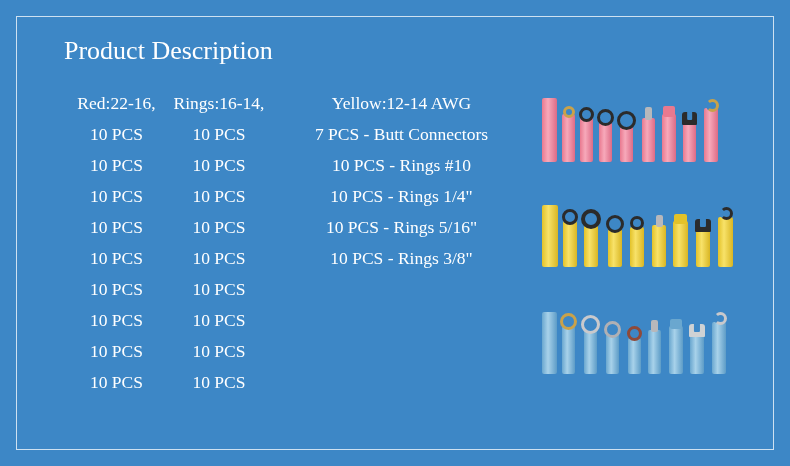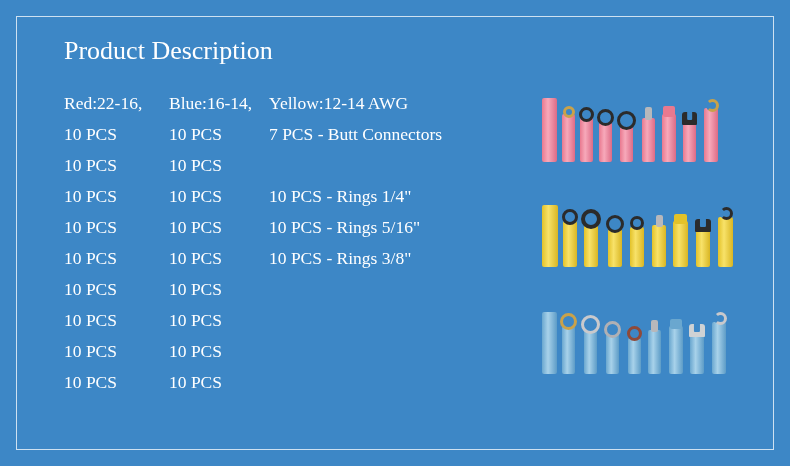--- a/index.html
+++ b/index.html
@@ -12,20 +12,21 @@
     background: #ffffff;
     font-family: "Liberation Serif", serif;
     overflow: hidden;
   }
   #page {
     position: relative;
     width: 790px;
     height: 466px;
     background: #3d87c6;
     box-sizing: border-box;
+    text-align: center;
   }
   
   #inner-frame {
     position: absolute;
     left: 16px;
     top: 16px;
     right: 16px;
     bottom: 16px;
     border: 1px solid rgba(255,255,255,0.75);
     box-sizing: border-box;
@@ -119,33 +120,34 @@
 <div id="page">
 
   <div id="inner-frame"></div>
 
   <div id="title">Product Description</div>
 
   <div id="table-area">
 
     <div class="row header">
       <div class="c1">Red:22-16,</div>
-      <div class="c2">Blue:16-14,</div>
+      <div class="c2">Rings:16-14,</div>
       <div class="c3">Yellow:12-14 AWG</div>
     </div>
 
     <div class="row">
       <div class="c1">10 PCS</div>
       <div class="c2">10 PCS</div>
       <div class="c3">7 PCS - Butt Connectors</div>
     </div>
 
     <div class="row">
       <div class="c1">10 PCS</div>
       <div class="c2">10 PCS</div>
+      <div class="c3">10 PCS - Rings #10</div>
     </div>
 
     <div class="row">
       <div class="c1">10 PCS</div>
       <div class="c2">10 PCS</div>
       <div class="c3">10 PCS - Rings 1/4"</div>
     </div>
 
     <div class="row">
       <div class="c1">10 PCS</div>

